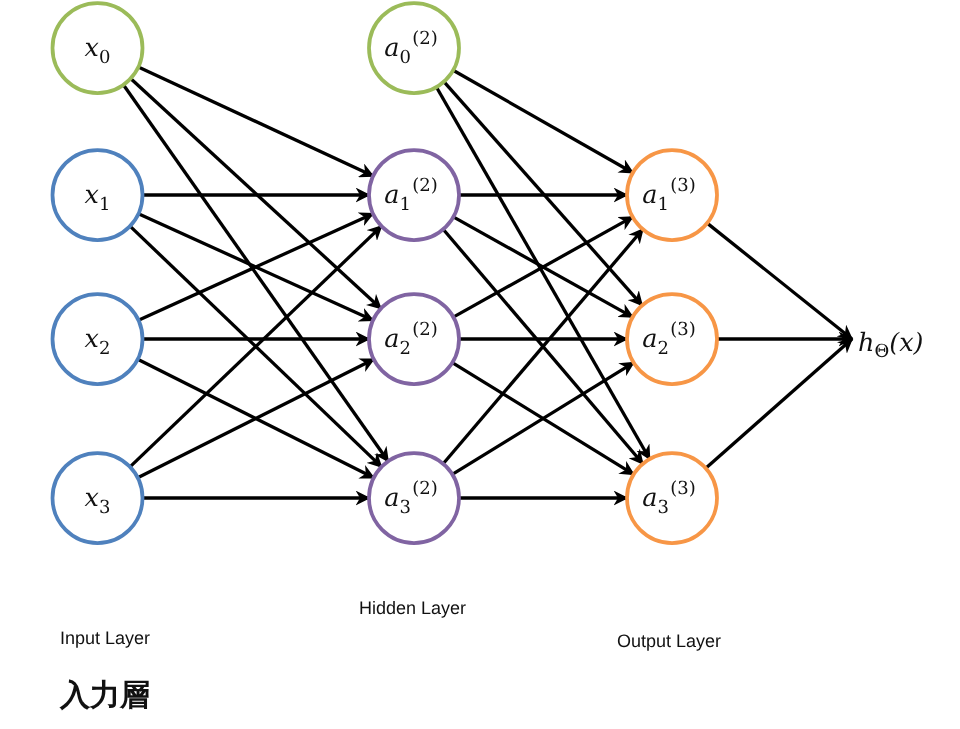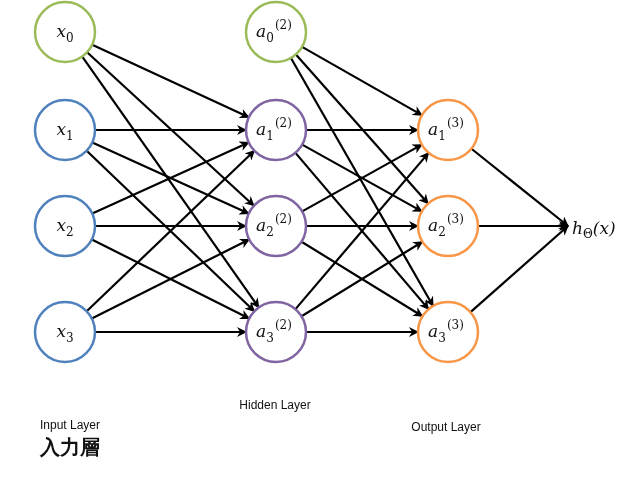--- a/index.html
+++ b/index.html
@@ -3,21 +3,21 @@
   <meta charset="utf-8">
   <style>
     html, body { margin: 0; padding: 0; background: #ffffff; }
     body { width: 640px; height: 486px; position: relative; overflow: hidden; }
     svg { position: absolute; left: 0; top: 0; }
     .node-label { font-family: "DejaVu Serif", serif; font-style: italic; font-size: 17px; fill: #111; }
     .node-label .sub { font-size: 12px; font-style: normal; }
     .node-label .sup { font-size: 12px; font-style: normal; }
     .layer-caption { position: absolute; text-align: center; font-family: "Liberation Sans", sans-serif; color: #111; }
     .layer-caption .en { font-size: 12px; display: block; }
-    .layer-caption .ja { font-size: 20px; display: block; margin-top: 2px; font-weight: bold; }
+    .layer-caption .ja { font-size: 20px; display: block; margin-top: 18px; font-weight: bold; }
   </style>
 </head>
 <body>
 
 <svg id="nn" width="640" height="486" viewBox="0 0 640 486">
   <defs>
     <marker id="arrow" markerWidth="10" markerHeight="10" refX="9" refY="5" orient="auto" markerUnits="userSpaceOnUse">
       <path d="M0,0 L10,5 L0,10 L3,5 Z" fill="#000"></path>
     </marker>
   </defs>

